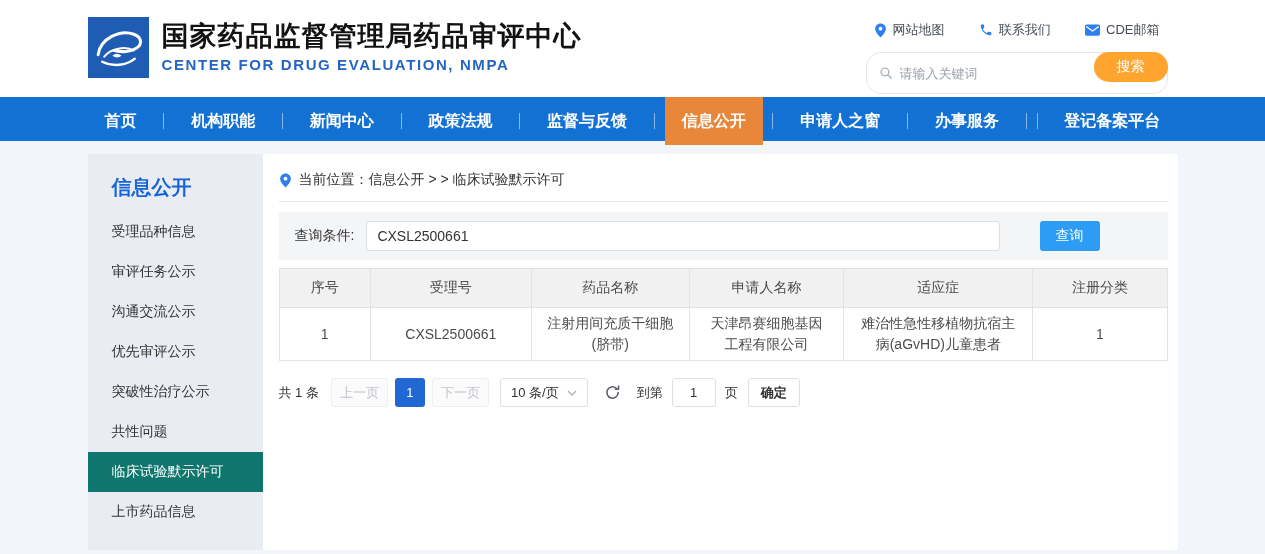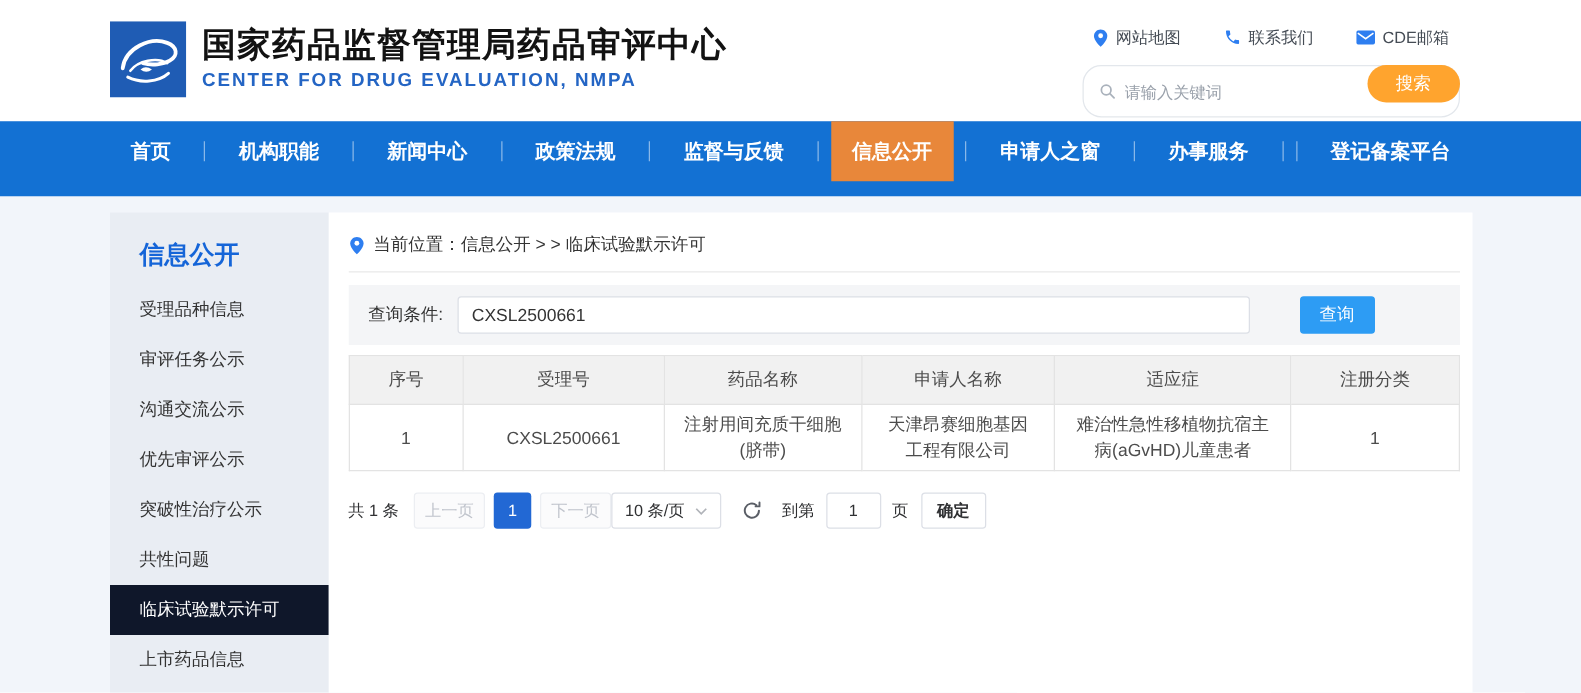--- a/index.html
+++ b/index.html
@@ -16,50 +16,50 @@
   .site-subtitle { font-size:15px; font-weight:bold; color:#2465c4; letter-spacing:1.6px; margin-top:4px; }
   .header-right { position:absolute; right:10px; top:21px; width:302px; }
   .quick-links { display:flex; justify-content:space-between; padding:0 8px; margin-bottom:13px; }
   .quick-link { display:flex; align-items:center; gap:6px; font-size:13px; color:#454c55; cursor:pointer; }
   .search-bar { position:relative; height:42px; border:1px solid #e3e7ec; border-radius:15px; background:#fff; display:flex; align-items:center; padding-left:12px; }
   .search-bar input { border:none; outline:none; flex:1; font-size:13px; color:#333; background:transparent; padding-right:80px; }
   .search-bar input::placeholder { color:#9aa1ab; }
   .search-btn { position:absolute; right:-1px; top:-1px; height:30px; width:74px; border:none; border-radius:15px; background:#ffa42e; color:#fff; font-size:14px; cursor:pointer; }
 
   
-  .nav { height:60px; background:#1371d3; }
+  .nav { height:44px; background:#1371d3; }
   .nav .shell { display:flex; justify-content:space-between; align-items:center; height:48px; }
   .nav-item { height:48px; display:flex; align-items:center; padding:0 17px; color:#fff; font-size:16px; font-weight:bold; cursor:pointer; white-space:nowrap; }
   .nav-item.active { background:#e8873a; }
   .nav-sep { width:1px; height:16px; background:rgba(255,255,255,.5); flex-shrink:0; }
 
   
   .content { display:flex; align-items:stretch; margin-top:13px; height:396px; }
   .sidebar { width:175px; background:#e9edf3; padding-top:20px; flex-shrink:0; }
   .sidebar-title { color:#1565d8; font-size:20px; font-weight:bold; padding:0 0 11px 24px; }
   .side-item { padding:11px 10px 11px 24px; font-size:14px; color:#333; cursor:pointer; }
-  .side-item.active { background:#0f172a; color:#fff; }
+  .side-item.active { background:#0f766e; color:#fff; }
 
   .main { flex:1; background:#fff; padding:10px 10px 20px 16px; }
   .breadcrumb { display:flex; align-items:center; gap:7px; font-size:14px; color:#333; padding:7px 0 12px; border-bottom:1px solid #e9e9e9; }
   .query-panel { margin-top:10px; background:#f4f5f7; display:flex; align-items:center; padding:9px 68px 9px 16px; }
   .query-label { font-size:14px; color:#333; white-space:nowrap; }
   .query-input { flex:1; height:30px; border:1px solid #dcdfe6; border-radius:3px; margin:0 40px 0 12px; padding:0 10px; font-size:14px; color:#333; background:#fff; outline:none; }
   .query-btn { width:60px; height:30px; background:#2d9cf4; color:#fff; border:none; border-radius:3px; font-size:14px; cursor:pointer; }
 
   table.result { width:100%; border-collapse:collapse; margin-top:8px; table-layout:fixed; }
   .result th { border:1px solid #e3e3e3; background:#f1f1f1; font-weight:normal; font-size:14px; color:#4c4c4c; height:39px; }
   .result td { border:1px solid #e3e3e3; font-size:14px; color:#4c4c4c; height:53px; text-align:center; padding:4px 14px; line-height:1.5; word-break:break-word; }
   .c1{width:10.3%}.c2{width:18.1%}.c3{width:17.8%}.c4{width:17.4%}.c5{width:21.3%}.c6{width:15.1%}
 
   .pager { display:flex; align-items:center; margin-top:17px; font-size:13px; color:#303133; }
   .pg-total { margin-right:12px; }
   .pg-btn { min-width:50px; height:29px; line-height:27px; text-align:center; border:1px solid #eceef2; background:#fbfbfc; color:#c0c4cc; border-radius:3px; padding:0 8px; cursor:default; }
   .pg-num { width:30px; height:29px; line-height:29px; text-align:center; background:#2268d4; color:#fff; border-radius:3px; margin:0 7px; cursor:pointer; }
-  .pg-next { margin-right:0; }
+  .pg-next { margin-right:11px; }
   .pg-size { display:flex; align-items:center; gap:8px; border:1px solid #dcdfe6; border-radius:3px; height:29px; padding:0 10px; background:#fff; cursor:pointer; }
   .pg-refresh { margin:0 16px; display:flex; align-items:center; cursor:pointer; }
   .pg-goto-label { margin-right:9px; }
   .pg-goto-input { width:44px; height:29px; border:1px solid #dcdfe6; border-radius:3px; text-align:center; font-size:13px; color:#303133; outline:none; }
   .pg-goto-suffix { margin:0 10px 0 9px; }
   .pg-confirm { height:29px; padding:0 12px; border:1px solid #dcdfe6; background:#fff; border-radius:3px; font-size:13px; color:#303133; font-weight:bold; cursor:pointer; }
 </style>
 </head>
 <body>
 

